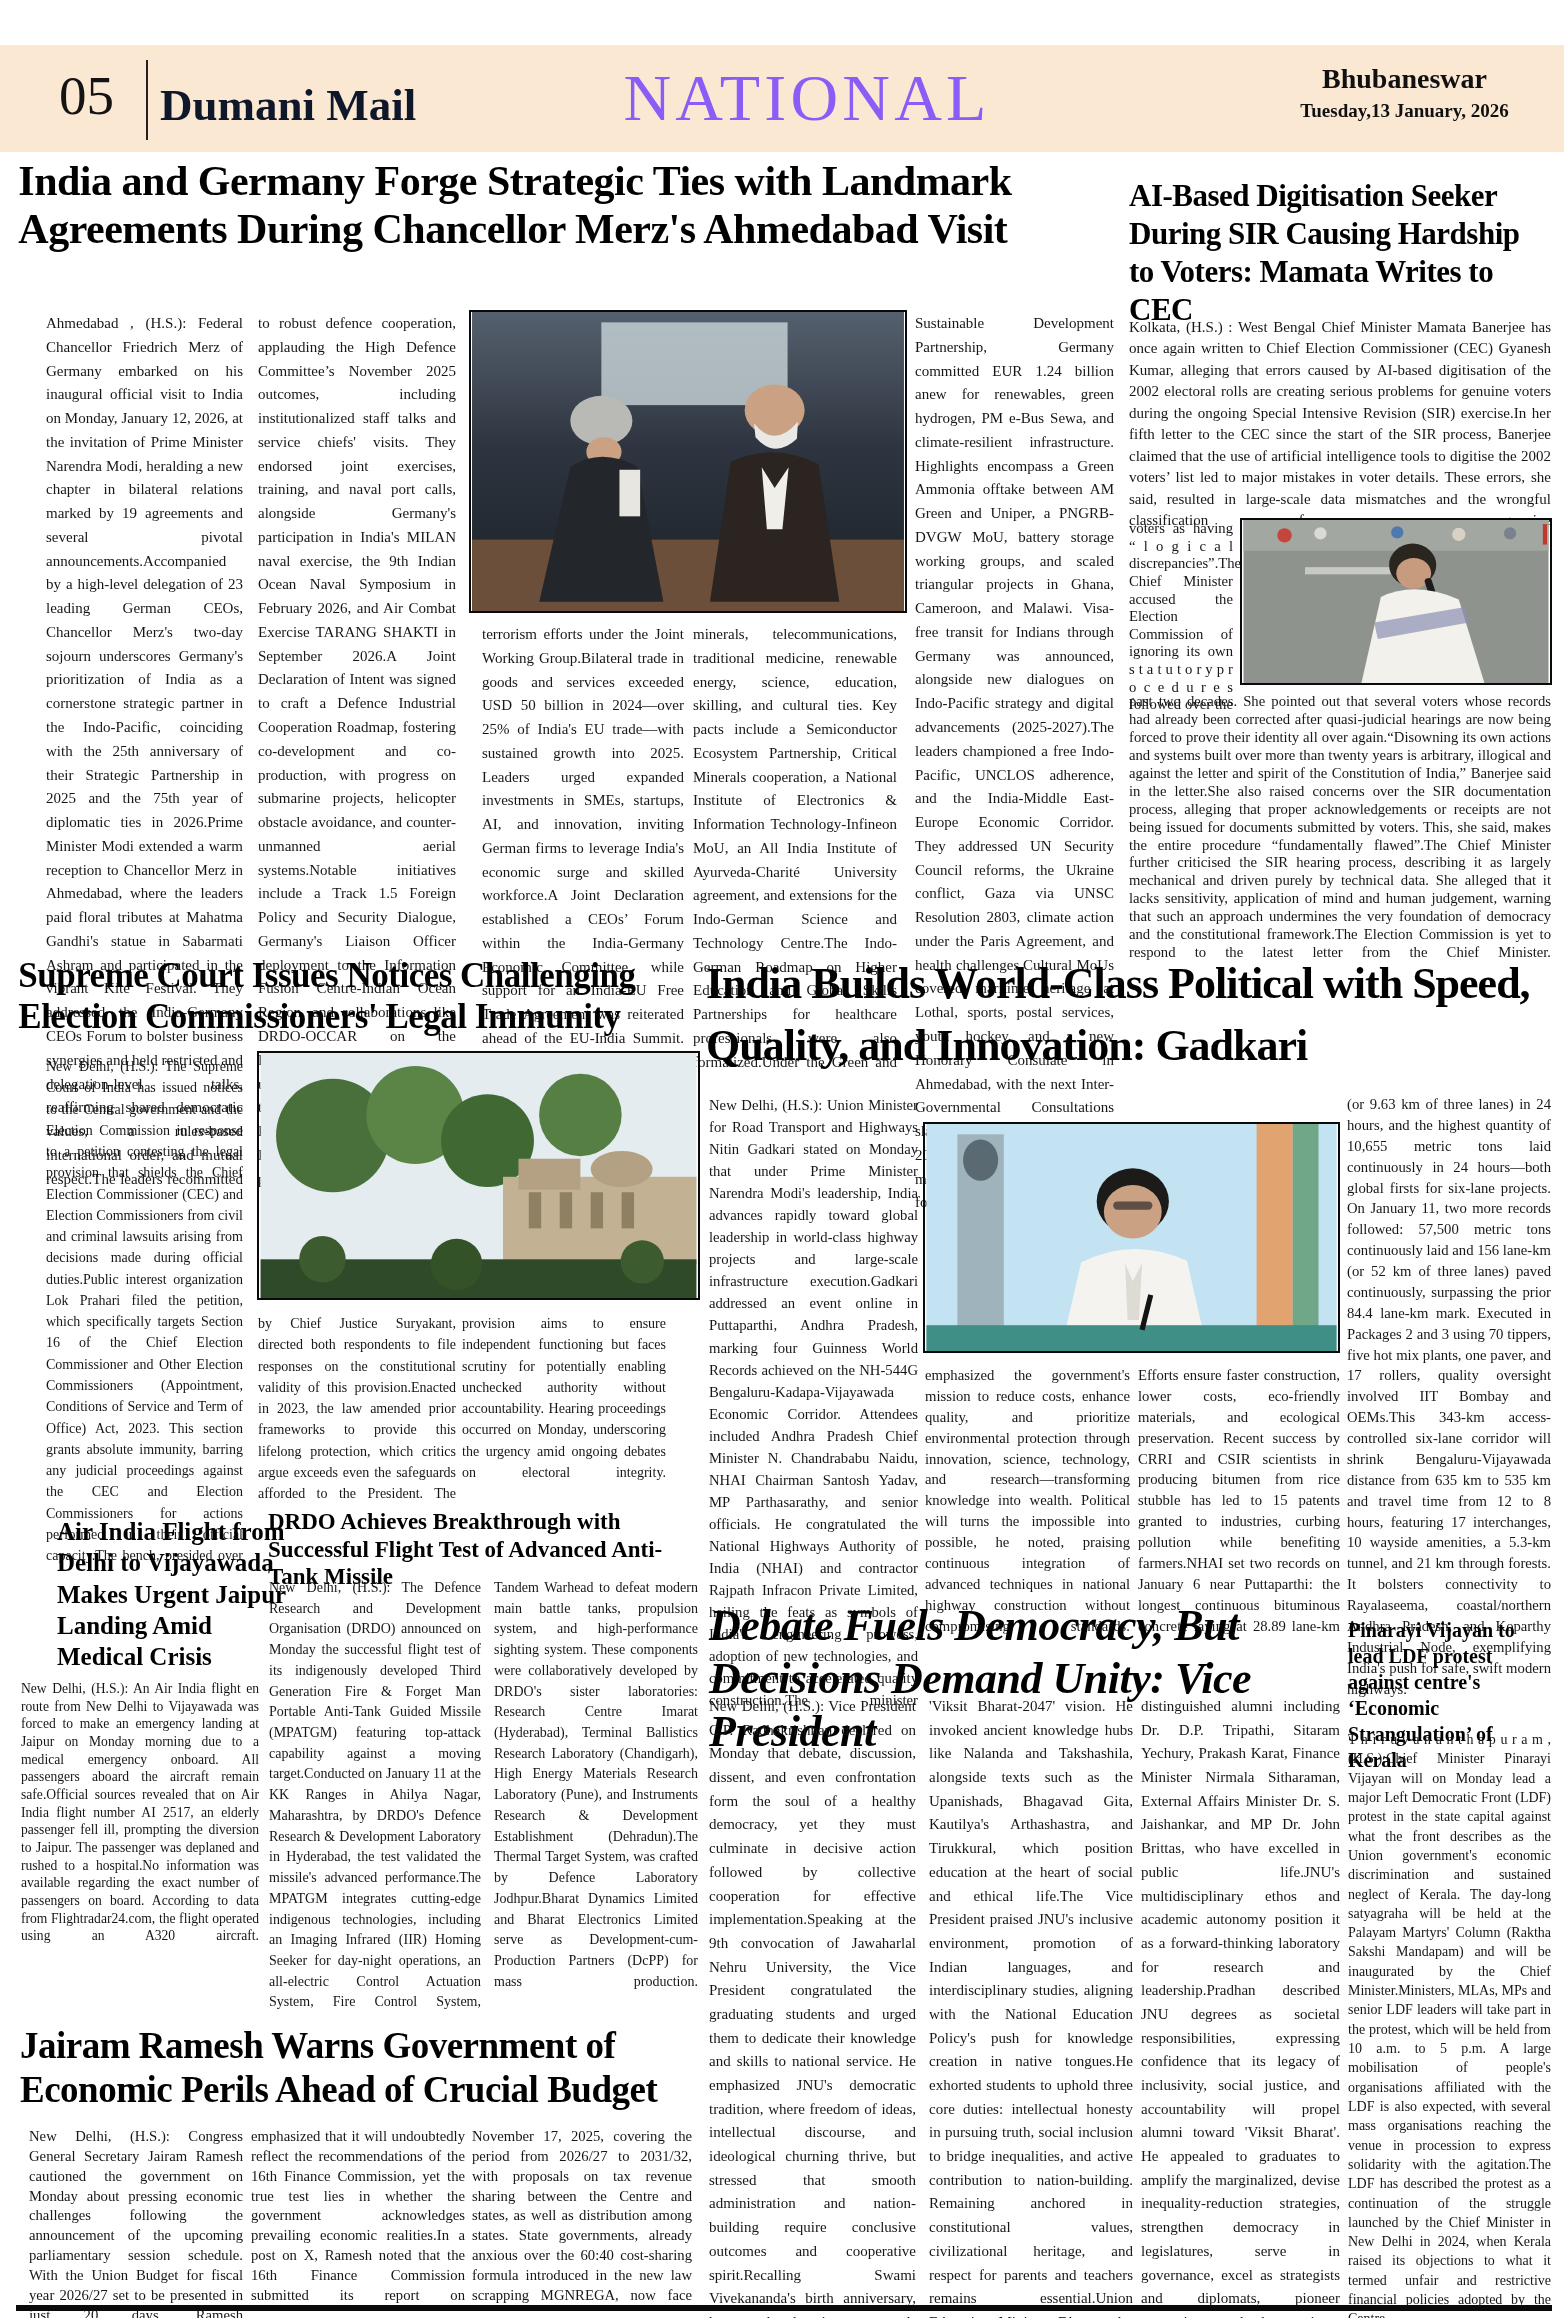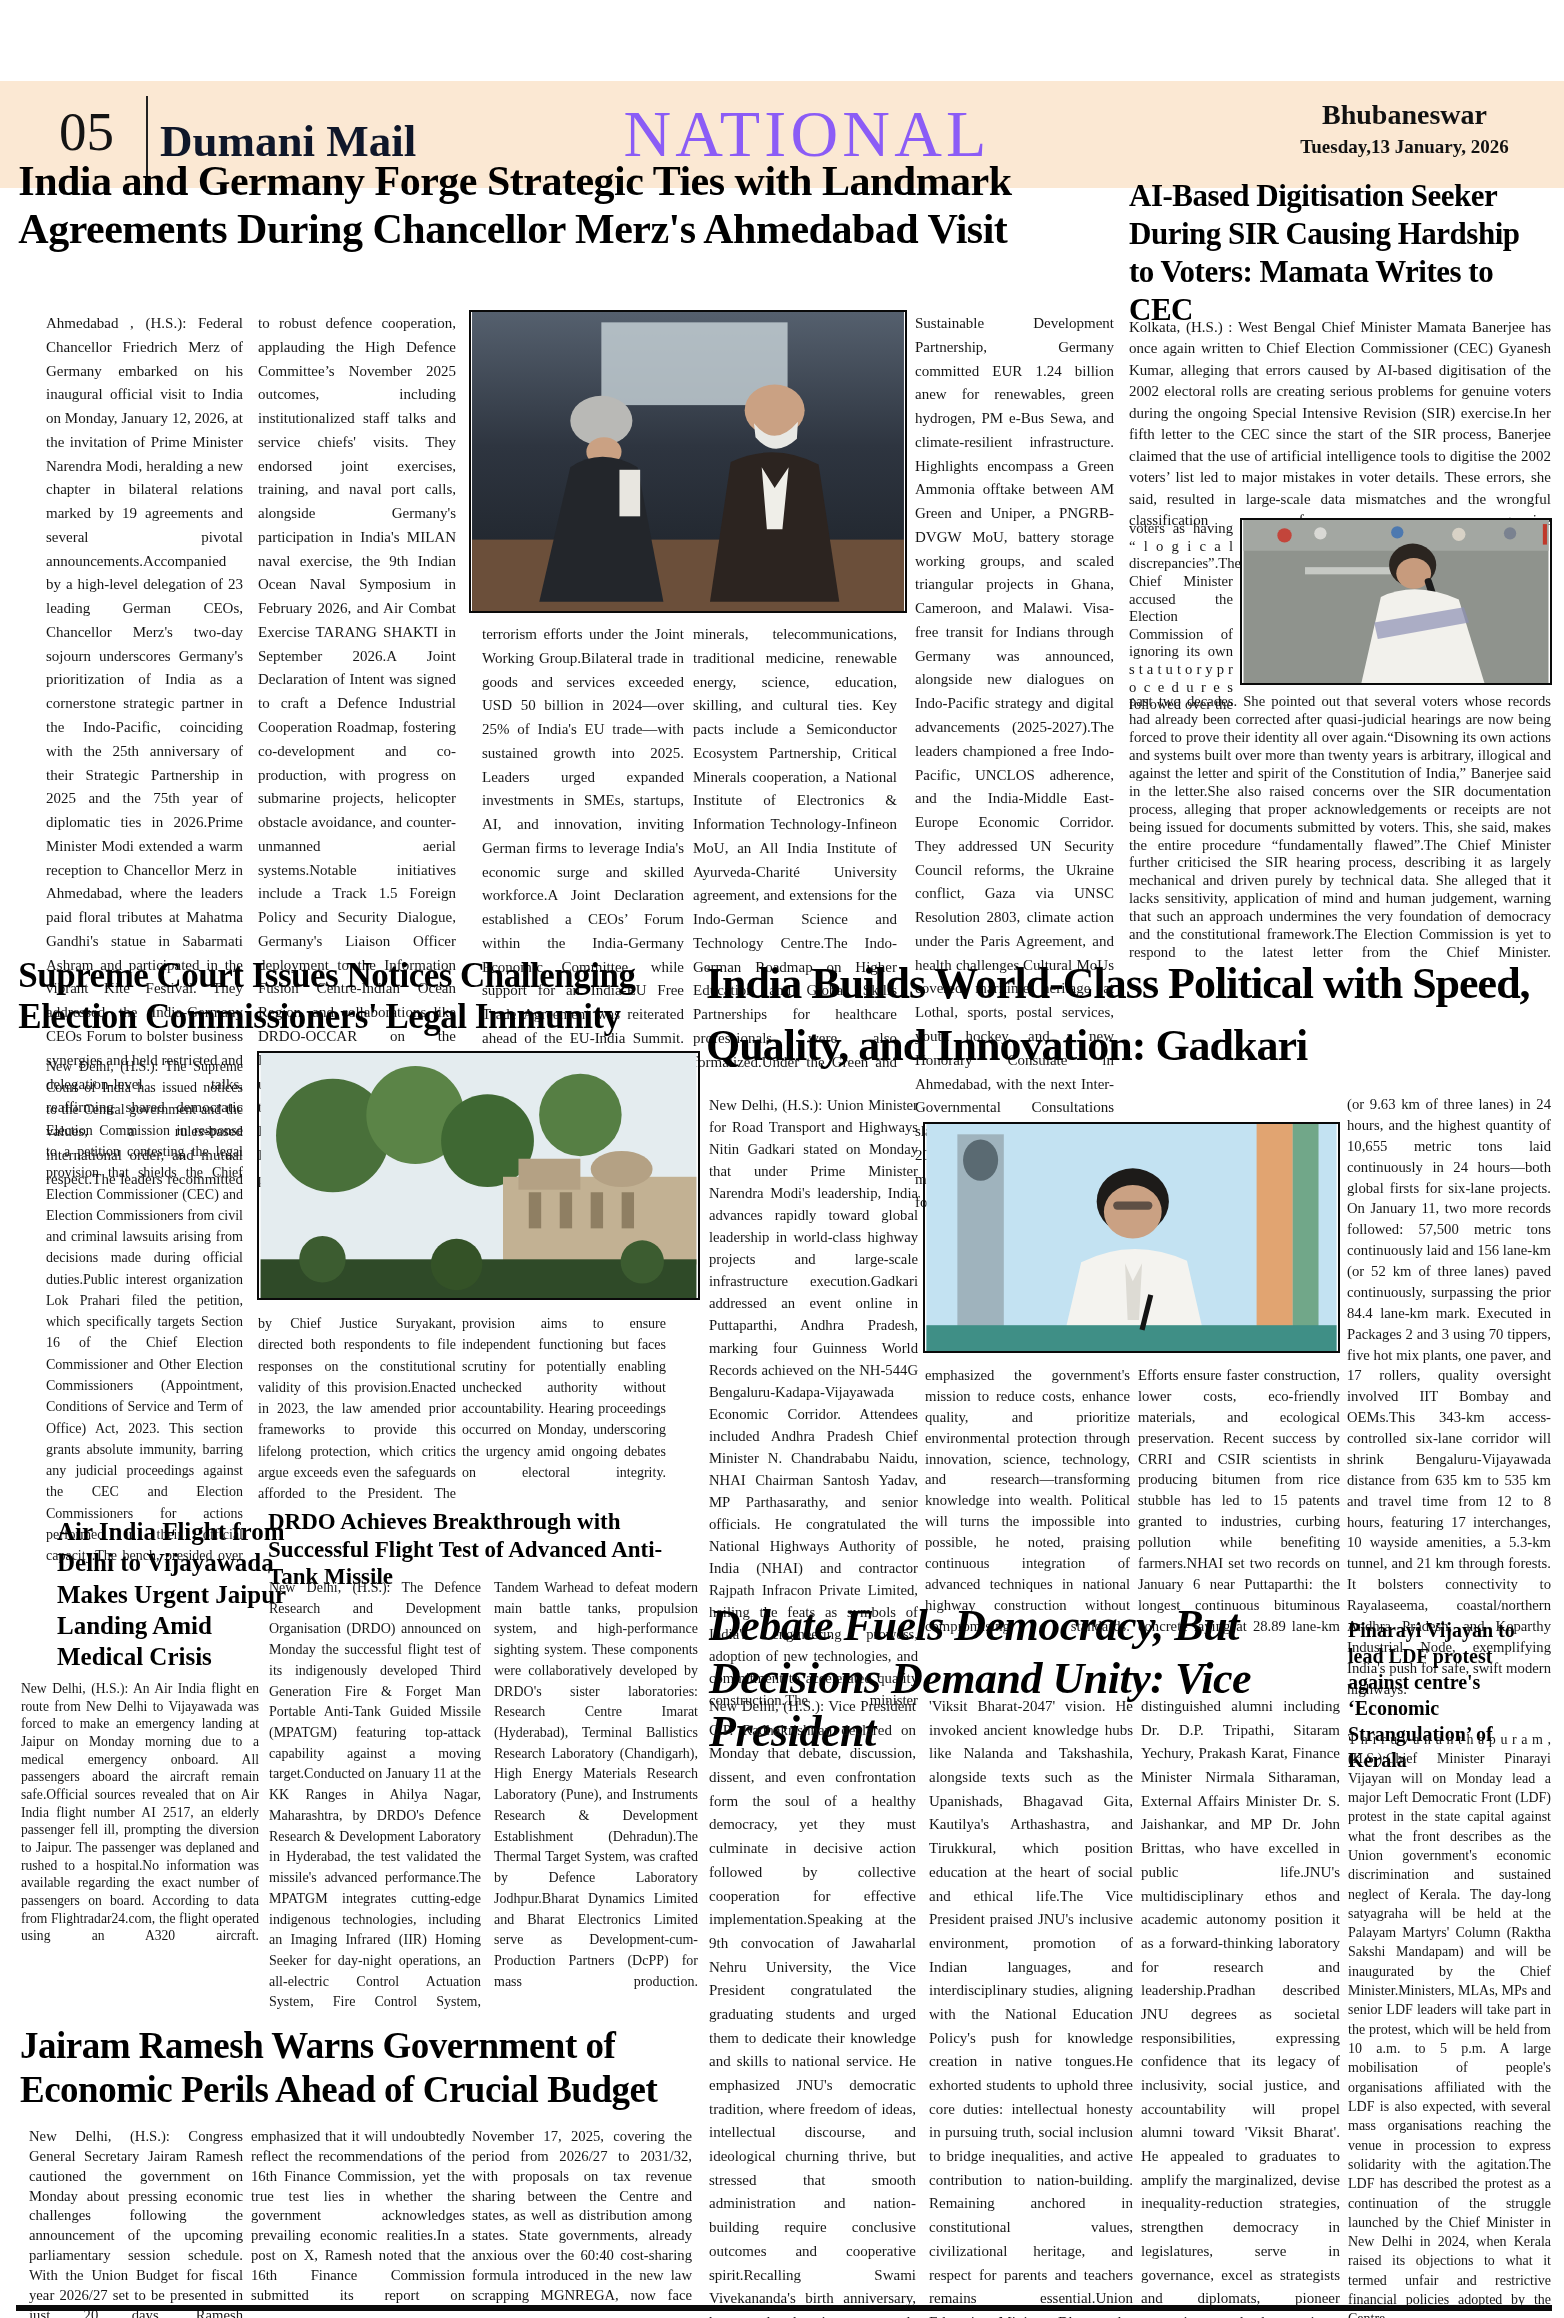--- a/index.html
+++ b/index.html
@@ -15,21 +15,21 @@
   .masthead{color:#0f172a;font-weight:bold;}
   .section-title{font-weight:normal;color:#8b5cf6;letter-spacing:4.2px;}
   .dateline{font-weight:bold;color:#111;text-align:center;}
   .botrule{background:#0a0a0a;}
 </style>
 </head>
 <body>
 
 <div class="page">
 
-  <div class="abs band" style="left:0;top:45px;width:1565px;height:107px;margin-top:36px;">
+  <div class="abs band" style="left:0;top:45px;width:1565px;height:107px;">
     <div class="abs" style="left:59px;top:19px;font-size:55px;font-weight:400;color:#141414;">05</div>
     <div class="abs vrule" style="left:146px;top:14.7px;width:1.6px;height:80px;"></div>
     <div class="abs masthead" style="left:160px;top:34px;font-size:45px;">Dumani Mail</div>
     <div class="abs section-title" style="left:566px;top:14.7px;width:482px;font-size:66px;text-align:center;">NATIONAL</div>
     <div class="abs dateline" style="left:1268px;top:18px;width:273px;font-size:28px;">Bhubaneswar</div>
     <div class="abs dateline" style="left:1258px;top:55px;width:293px;font-size:19px;">Tuesday,13 January, 2026</div>
   </div>
 
   <div>
     <div class="abs headline" style="left:18.3px;top:157px;width:1098px;font-size:42px;line-height:1.15;">India and Germany Forge Strategic Ties with Landmark Agreements During Chancellor Merz's Ahmedabad Visit</div>

